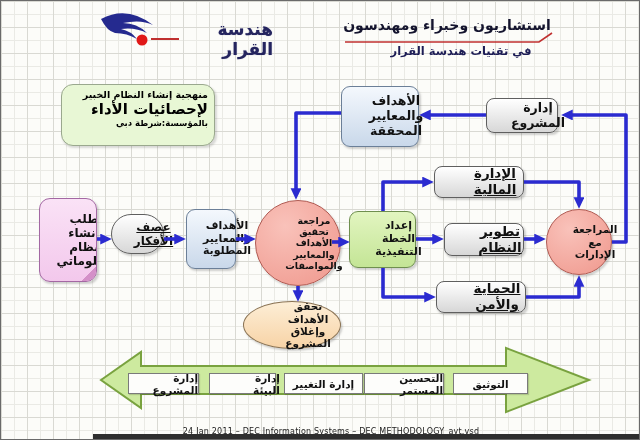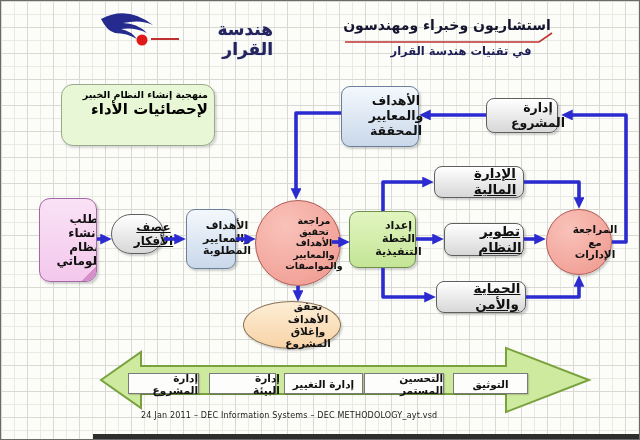--- a/index.html
+++ b/index.html
@@ -58,20 +58,21 @@
 
   <div class="abs hdr-title" dir="rtl" style="left:340px; top:16px; width:212px; text-align:center;">استشاريون وخبراء ومهندسون</div>
   <svg class="abs" style="left:342px; top:31px;" width="212" height="12" viewBox="0 0 212 12">
     <path d="M2,10 L196,10 L209,1" fill="none" stroke="#c03030" stroke-width="1.6"></path>
   </svg>
   <div class="abs hdr-sub" dir="rtl" style="left:370px; top:43px; width:180px; text-align:center;">في تقنيات هندسة القرار</div>
 
   <div class="note abs" style="left:60px; top:83px; width:154px; height:62px;">
     <div dir="rtl" style="font-size:9.5px; font-weight:bold;">منهجية إنشاء النظام الخبير</div>
     <div dir="rtl" style="font-size:15px; font-weight:bold;">لإحصائيات الأداء</div>
+    <div dir="rtl" style="font-size:8.5px; font-weight:bold;">بالمؤسسة:شرطة دبي</div>
   </div>
 
   <div class="shape pink-card" dir="rtl" style="left:38px; top:197px; width:58px; height:84px; font-size:12px;">طلب
 إنشاء
 نظام
 معلوماتي</div>
 
   <div class="shape gray uline" dir="rtl" style="left:110px; top:213px; width:53px; height:40px; font-size:12px;border-radius:20px;">عصف
 الأفكار</div>
 
@@ -132,16 +133,16 @@
 
   <svg class="banner" width="640" height="440" viewBox="0 0 640 440">
     <polygon points="100,379 140,351 140,365 505,365 505,347 588,379 505,411 505,393 140,393 140,407" fill="#cdea9f" stroke="#79a23f" stroke-width="2"></polygon>
   </svg>
   <div class="banner-label" dir="rtl" style="left:452px; width:75px;">التوثيق</div>
   <div class="banner-label" dir="rtl" style="left:363px; width:80px;">التحسين المستمر</div>
   <div class="banner-label" dir="rtl" style="left:283px; width:79px;">إدارة التغيير</div>
   <div class="banner-label" dir="rtl" style="left:208px; width:67px;padding-left:48px;">إدارة البيئة</div>
   <div class="banner-label" dir="rtl" style="left:127px; width:71px;">إدارة المشروع</div>
 
-  <div class="abs footer" style="left:140px; top:410px; width:380px; ">24 Jan 2011 – DEC Information Systems – DEC METHODOLOGY_ayt.vsd</div>
+  <div class="abs footer" style="left:140px; top:426px; width:380px; text-align:center;">24 Jan 2011 – DEC Information Systems – DEC METHODOLOGY_ayt.vsd</div>
   <div class="abs" style="left:92px; bottom:0; right:0; height:5px; background:#2e2e2e;"></div>
 
 </div>
 
 </body></html>

